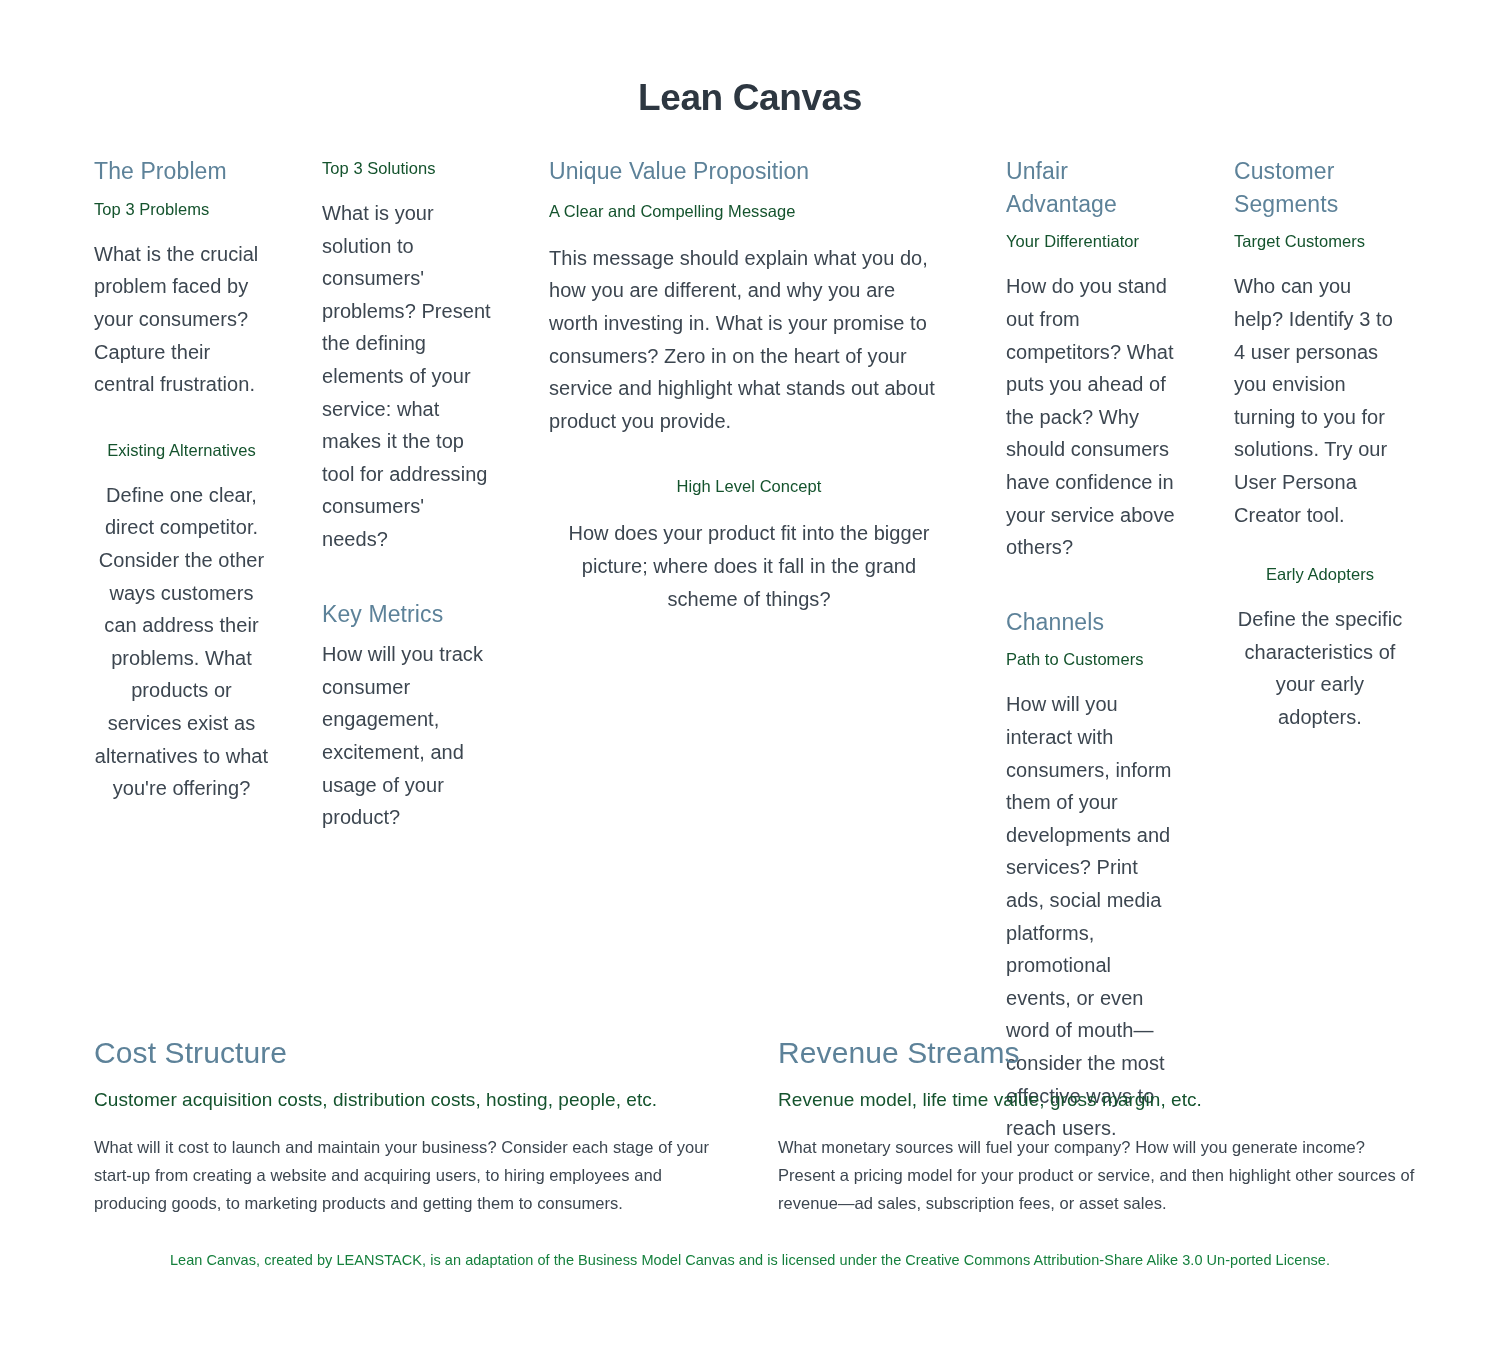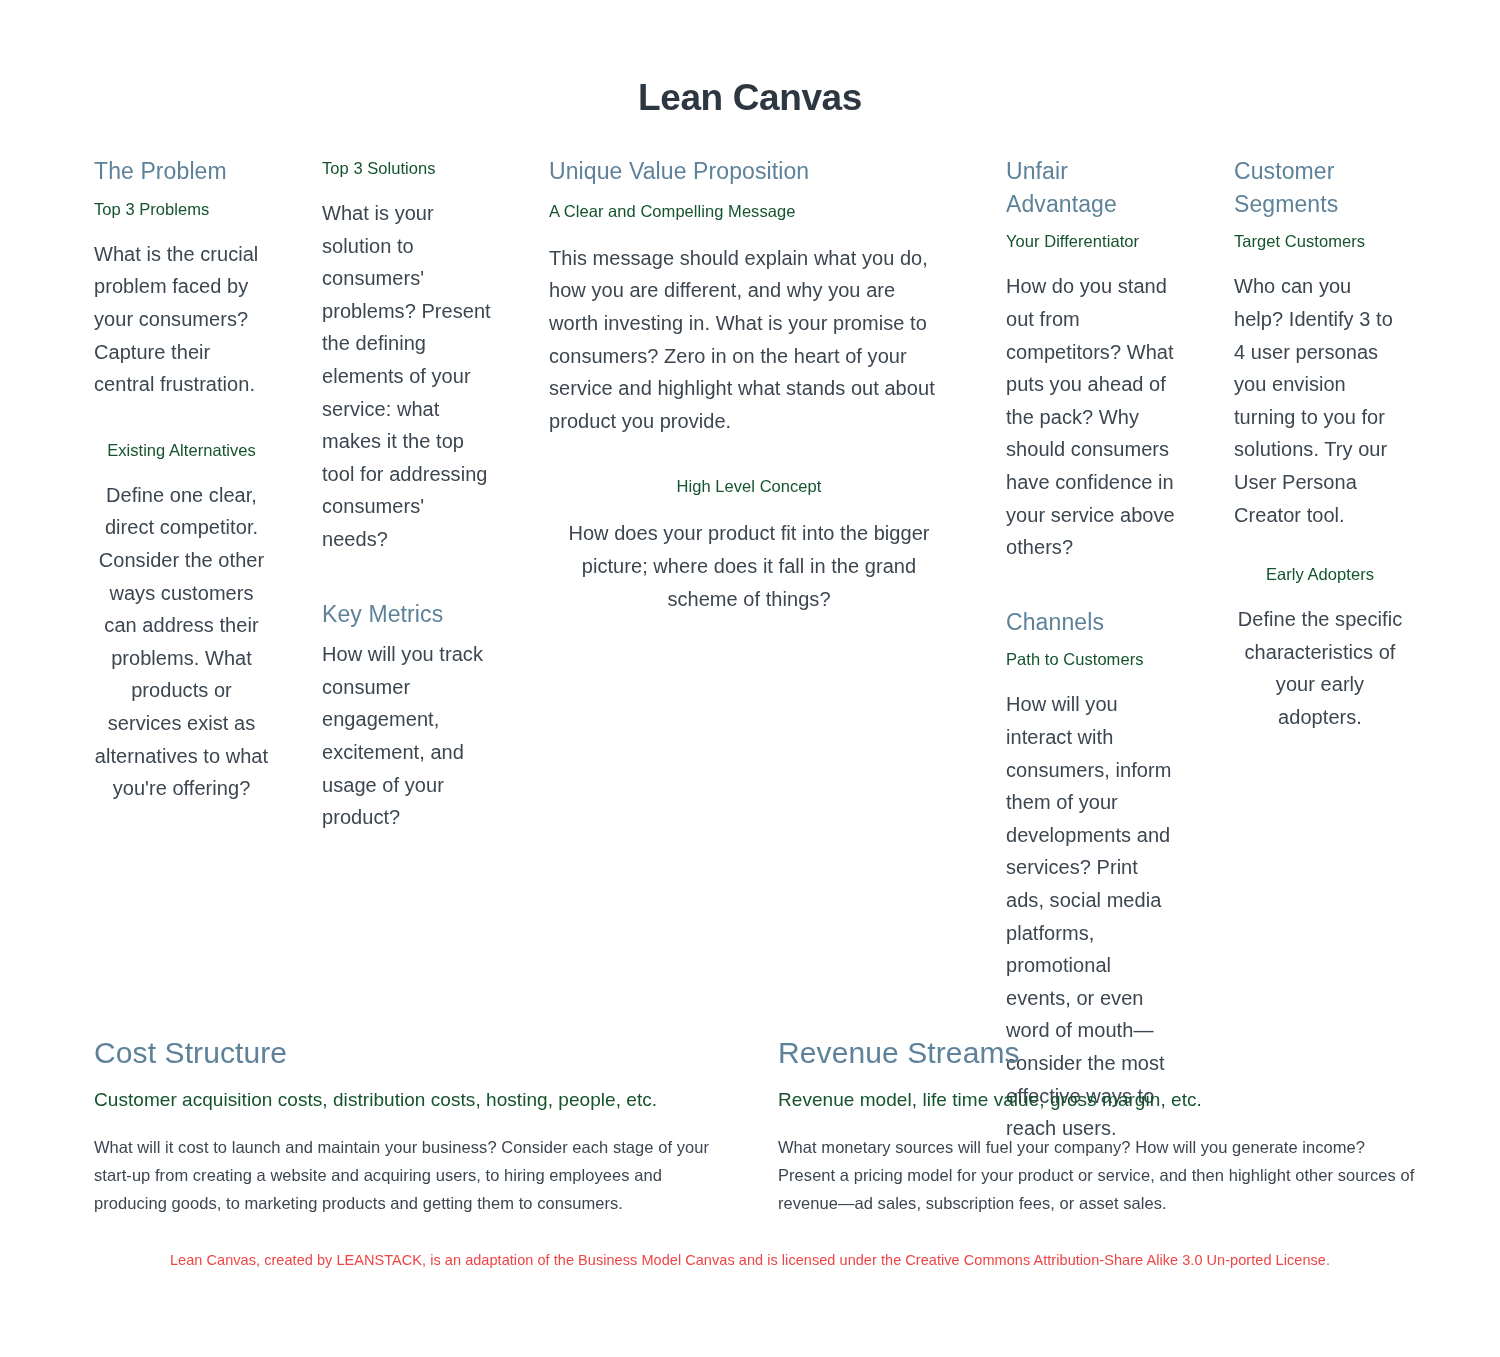--- a/index.html
+++ b/index.html
@@ -105,21 +105,21 @@
   }
 
   
   .footer {
     position: absolute;
     left: 0;
     top: 1252px;
     width: 1500px;
     text-align: center;
     font-size: 14.5px;
-    color: #ef4444;
+    color: #15803d;
     letter-spacing: 0.05px;
   }
 </style>
 </head>
 <body>
 
 <div class="canvas">
 
   <h1 class="doc-title">Lean Canvas</h1>
 

